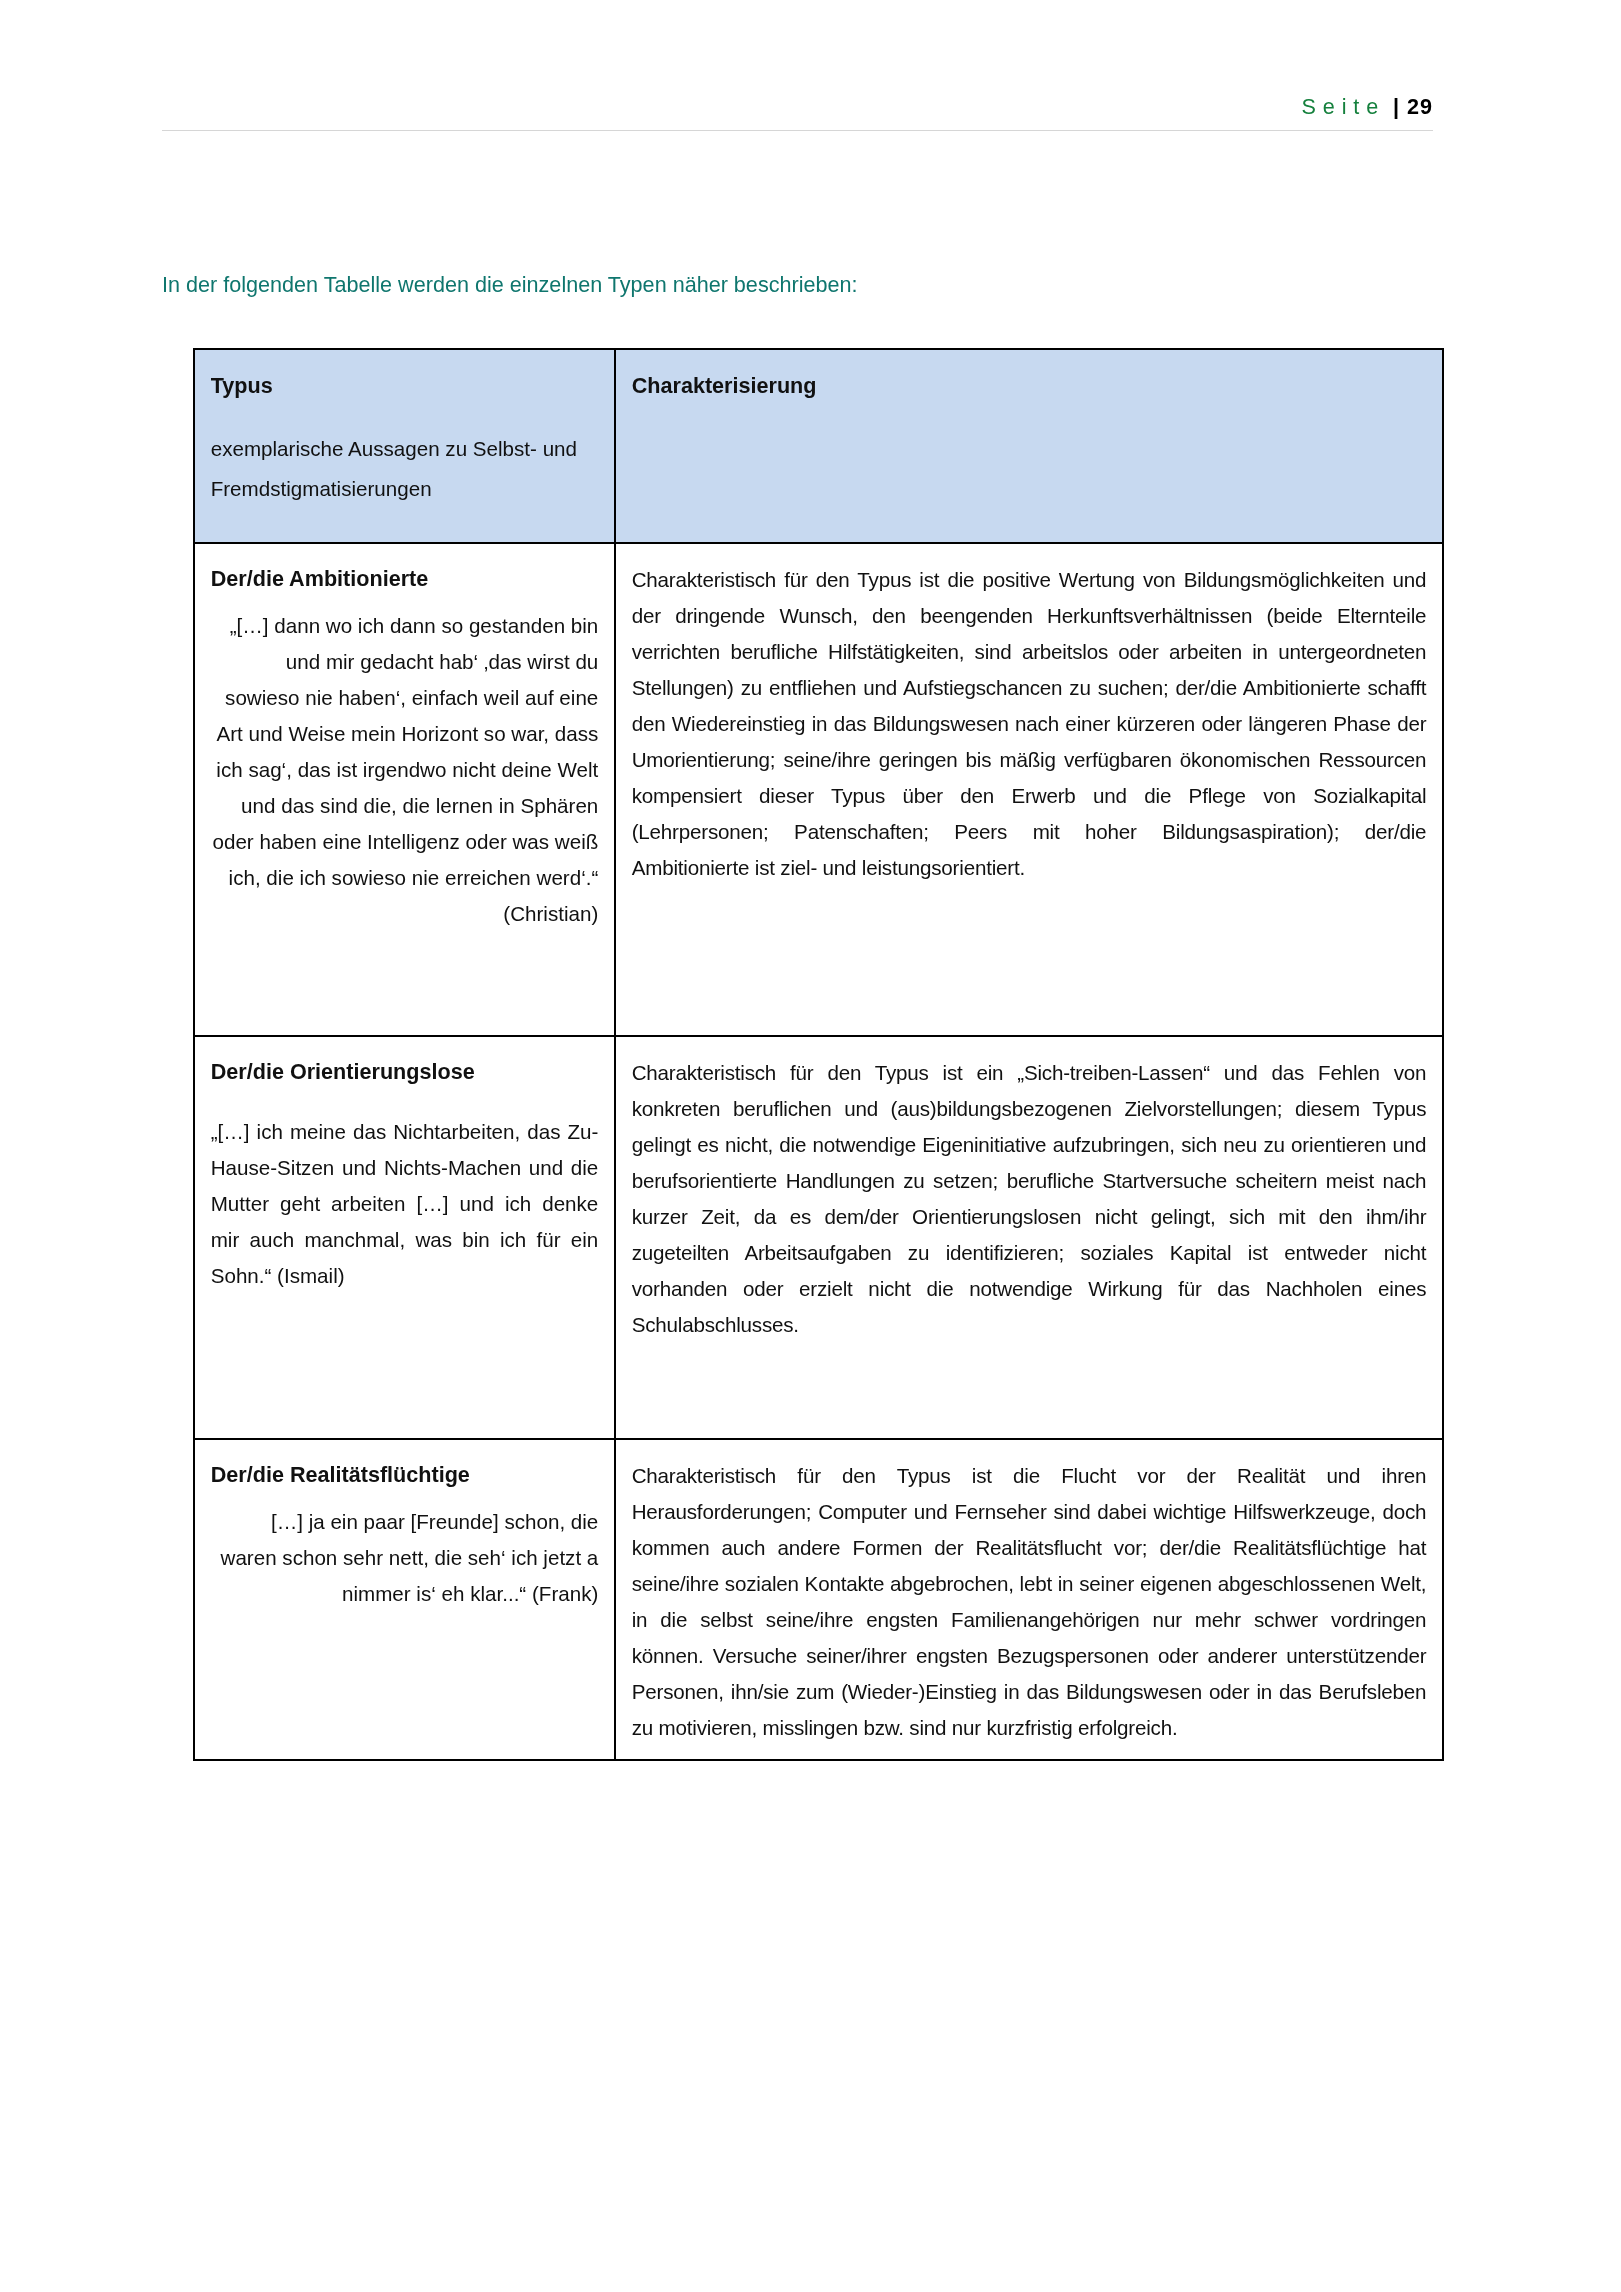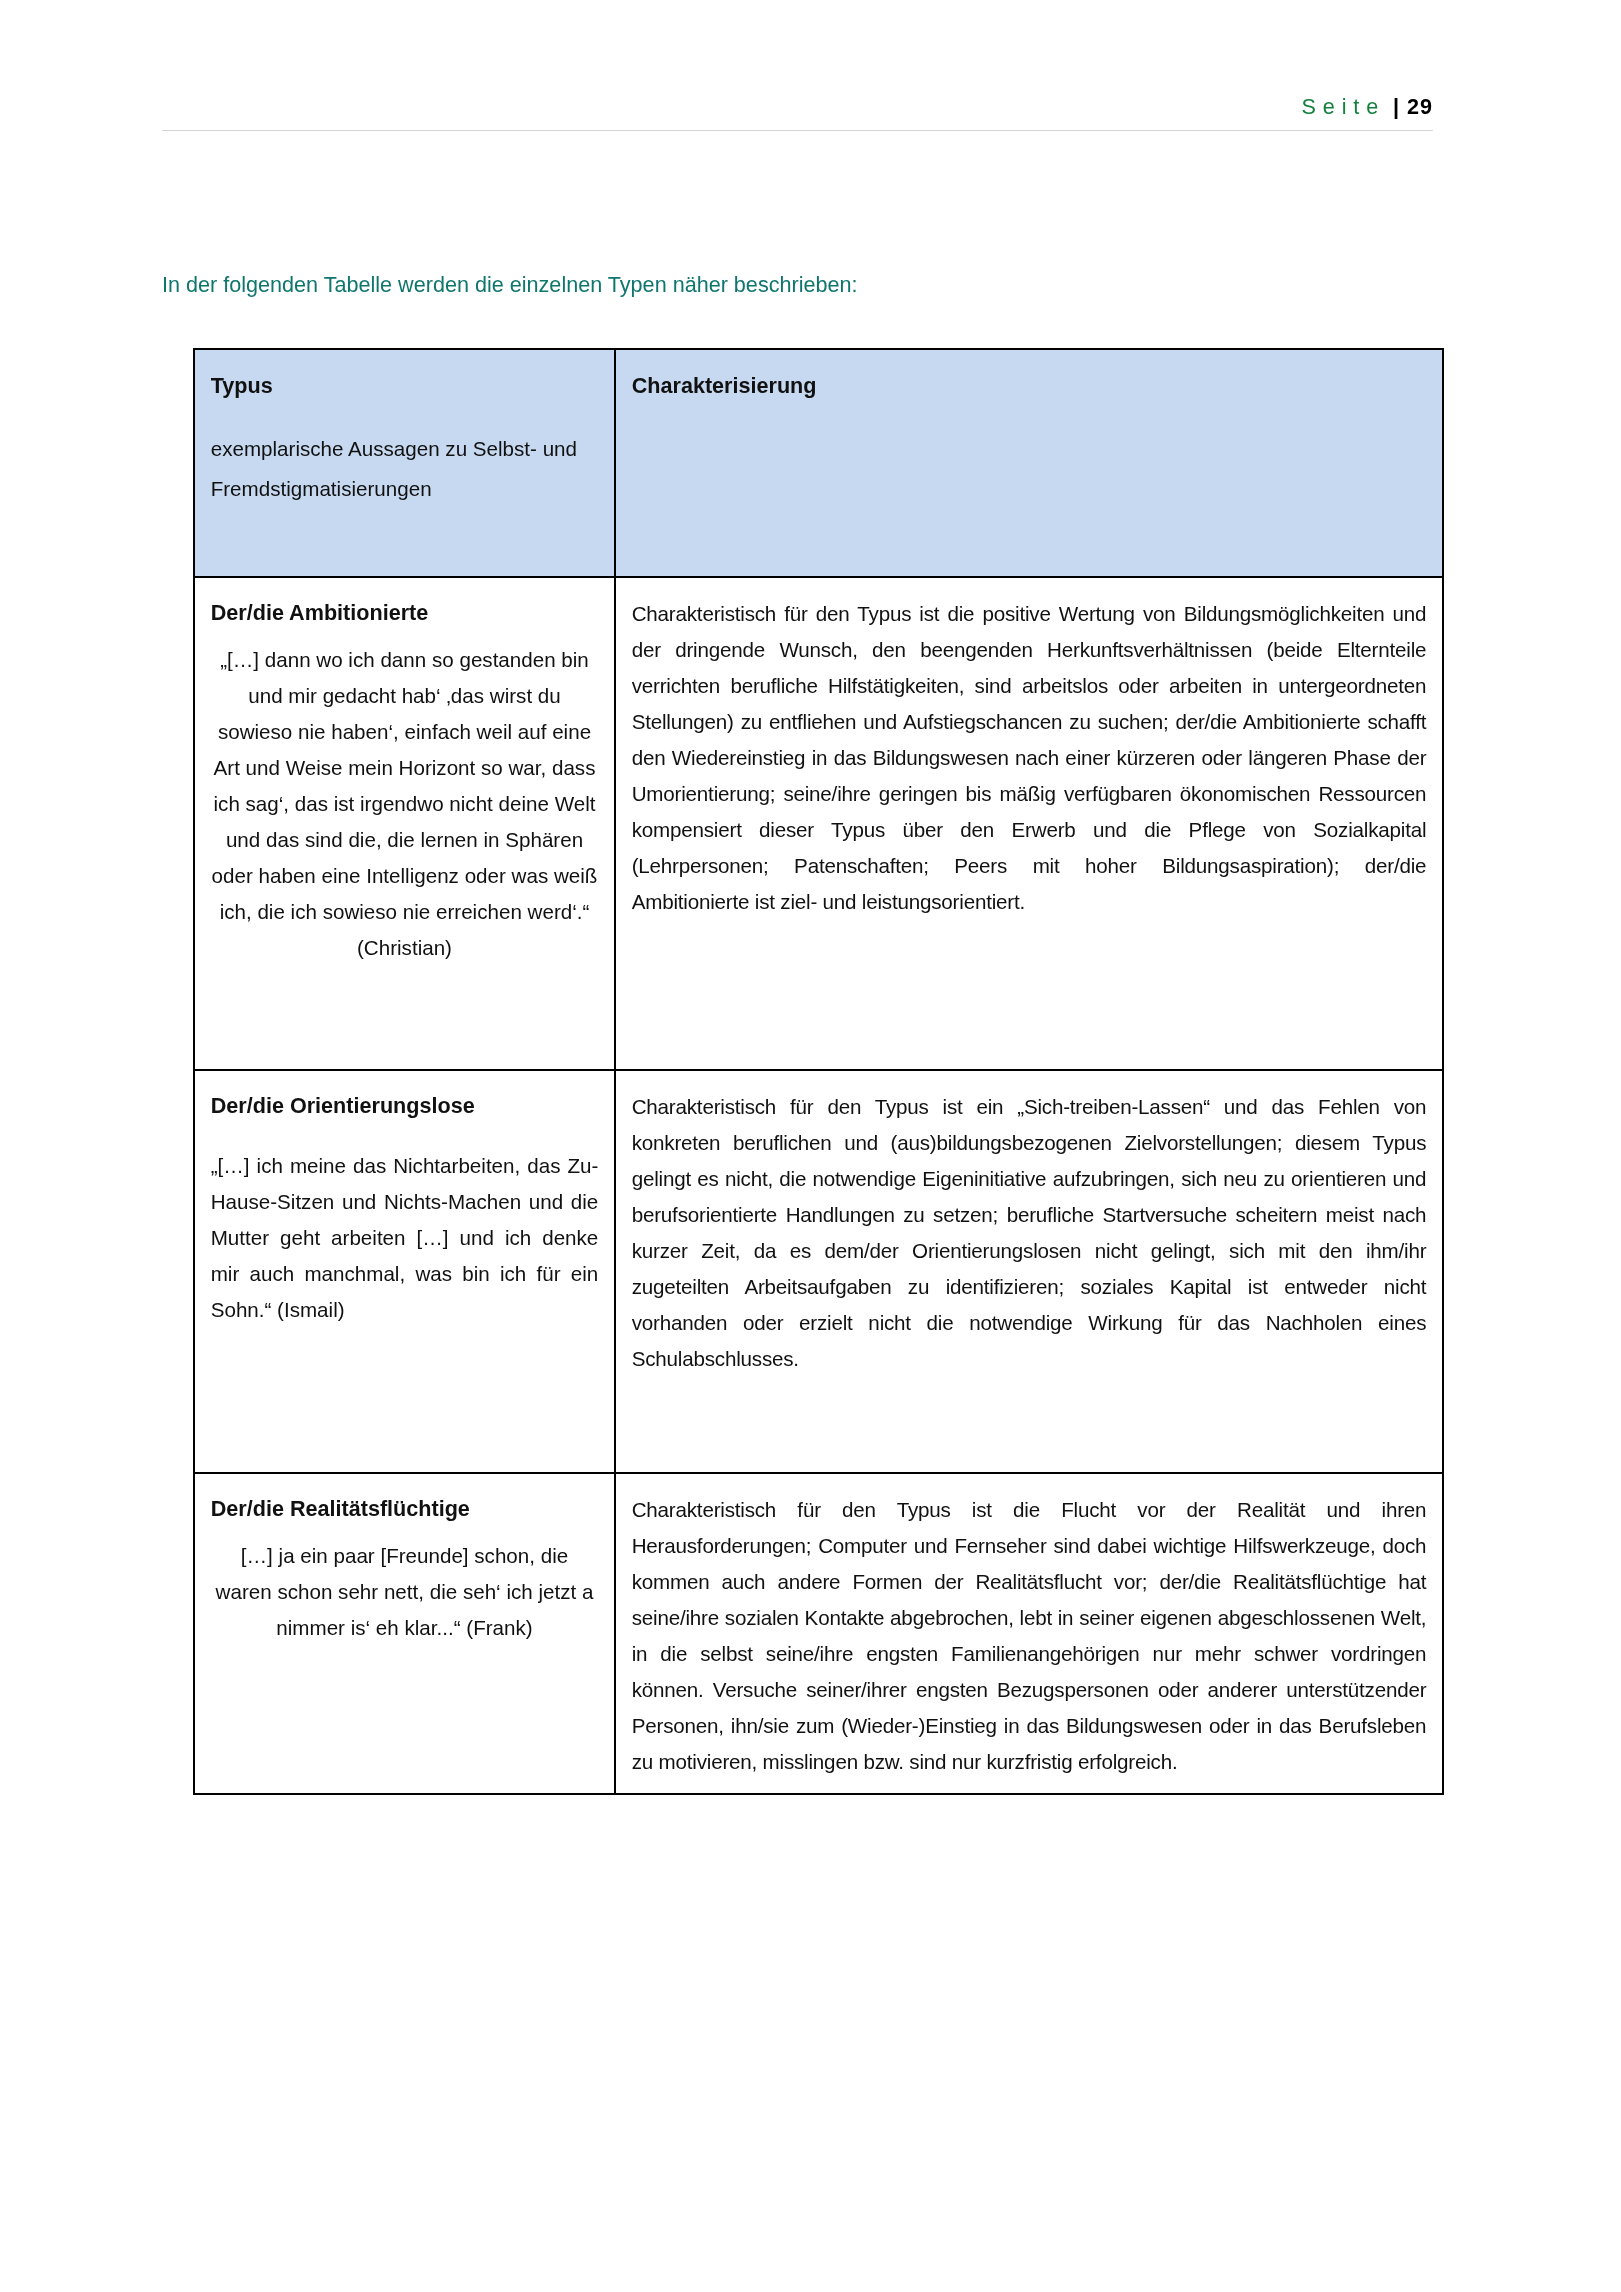--- a/index.html
+++ b/index.html
@@ -85,21 +85,21 @@
 
   .type-name {
     font-weight: bold;
     font-size: 21.6px;
     line-height: 33px;
   }
   .type-quote {
     margin-top: 13.7px;
     font-size: 20.6px;
     line-height: 36px;
-    text-align: center;
+    text-align: right;
   }
   .type-quote.justified { text-align: justify; margin-top: 26px; }
 
   .char-text {
     font-size: 20.6px;
     line-height: 36px;
     text-align: justify;
     letter-spacing: -0.2px;
   }
 </style>
@@ -109,21 +109,21 @@
 <div class="page-header">
   <span class="seite">Seite</span>
   <span class="pageno">| 29</span>
 </div>
 <div class="header-rule"></div>
 
 <p class="intro">In der folgenden Tabelle werden die einzelnen Typen näher beschrieben:</p>
 
 <table class="types">
   <tbody>
-    <tr class="thead" style="height:228px">
+    <tr class="thead" style="height:194px">
       <td class="col-typus">
         <div class="cell-title">Typus</div>
         <div class="cell-subtitle">exemplarische Aussagen zu Selbst- und Fremd­stigmatisierungen</div>
       </td>
       <td class="col-char">
         <div class="cell-title">Charakterisierung</div>
       </td>
     </tr>
 
     <tr style="height:493px">

